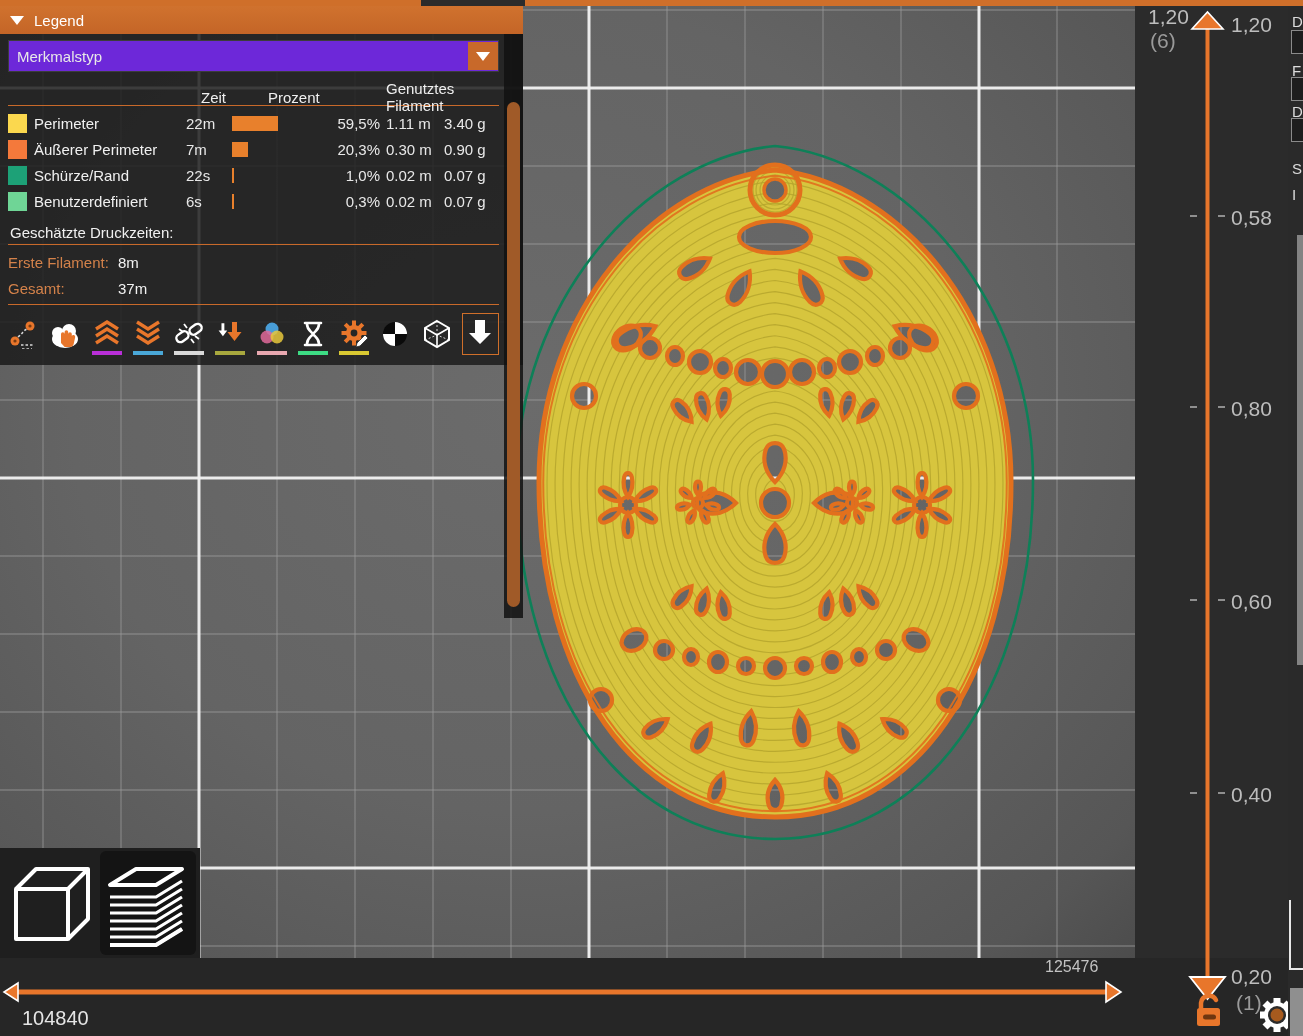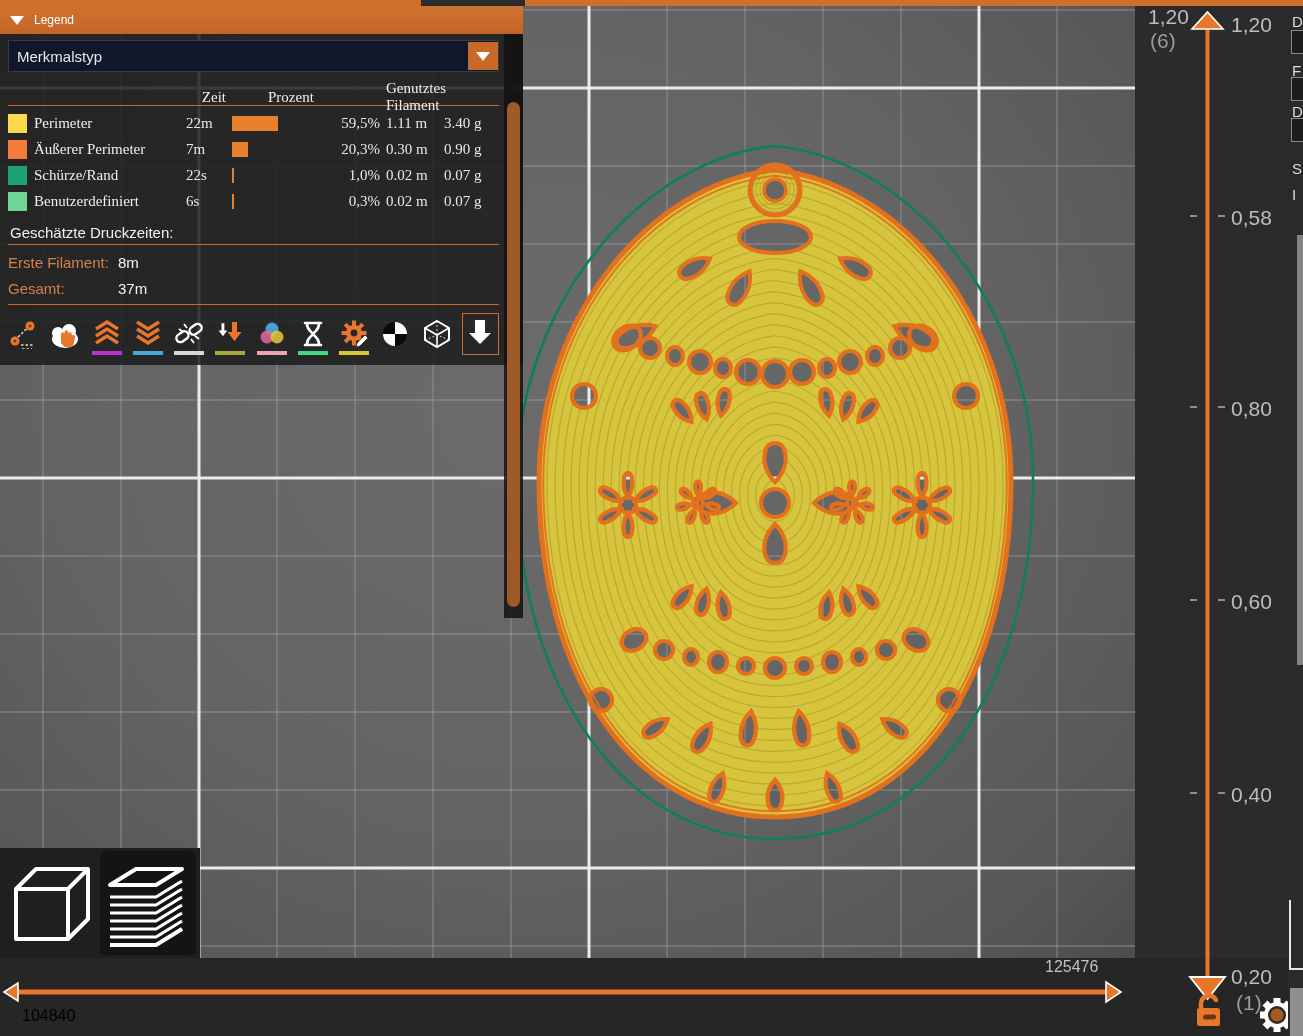--- a/index.html
+++ b/index.html
@@ -9,27 +9,27 @@
   
   #viewport{position:absolute;left:0;top:6px;width:1135px;height:952px;
     background:radial-gradient(ellipse at 46% 42%, #6b6b6b 0%, #646464 52%, #565656 88%, #4c4c4c 100%);}
   #gridsvg,#eggsvg{position:absolute;left:0;top:0;}
   
   .top-strip{position:absolute;left:0;top:0;width:1303px;height:6px;background:#cf6f2a;}
   .top-strip-gap{position:absolute;left:421px;top:0;width:104px;height:6px;background:#2b2b2b;}
   
   #legend{position:absolute;left:0;top:6px;width:523px;z-index:40;font-size:15px;color:#e8e8e8;}
   #legend-header{height:28px;background:linear-gradient(#d0722e,#c46527);display:flex;align-items:center;
-    padding-left:10px;gap:10px;color:#fff;font-size:12px;}
+    padding-left:10px;gap:10px;color:#fff;font-size:15px;}
   .tri-down{width:0;height:0;border-left:7px solid transparent;border-right:7px solid transparent;border-top:9px solid #fff;}
   #legend-body{background:rgba(26,26,26,0.84);padding:6px 24px 10px 8px;}
-  #feature-dropdown{height:30px;background:#0f172a;border:1px solid #3c3c3c;display:flex;align-items:center;
+  #feature-dropdown{height:30px;background:#6d28d9;border:1px solid #3c3c3c;display:flex;align-items:center;
     justify-content:space-between;padding-left:8px;margin-bottom:8px;}
   #feature-dropdown .dd-btn{width:30px;height:28px;background:#c8692a;display:flex;align-items:center;justify-content:center;}
-  .legend-grid{display:grid;grid-template-columns:26px 150px 46px 100px 56px 58px 52px;align-items:center;font-family:Liberation Serif, serif;}
+  .legend-grid{display:grid;grid-template-columns:26px 150px 46px 100px 56px 58px 52px;align-items:center;}
   .col-head{height:22px;color:#efefef;}
   .col-head .c-time{grid-column:3;text-align:right;padding-right:4px;}
   .col-head .c-pct{grid-column:4;padding-left:2px;margin-left:36px;}
   .col-head .c-fil{grid-column:6 / span 2;text-align:left;}
   hr.oline{border:none;border-top:1px solid #c8692a;margin:3px 0 4px 0;}
   .lrow{height:26px;}
   .lrow .sw{width:19px;height:19px;}
   .lrow .lab{color:#f0f0f0;white-space:nowrap;}
   .lrow .tim{text-align:left;padding-left:2px;}
   .lrow .barc{height:15px;position:relative;}
@@ -57,21 +57,21 @@
     color:#dcdcdc;font-size:15px;}
   .rs-label{position:absolute;left:4px;}
   .rs-box{position:absolute;left:3px;width:20px;height:22px;background:#1d1d1d;border:1px solid #8a8a8a;border-right:none;}
   .rs-gray{position:absolute;left:9px;top:229px;width:6px;height:430px;background:#838383;}
   .rs-white-frag{position:absolute;left:1px;top:894px;width:14px;height:68px;border-left:2px solid #e8e8e8;border-bottom:2px solid #e8e8e8;}
   .rs-corner-gray{position:absolute;left:2px;top:982px;width:13px;height:48px;background:#8f8f8f;}
   
   #bottom-bar{position:absolute;left:0;top:958px;width:1303px;height:78px;background:#262626;z-index:22;}
   #hslider-svg{position:absolute;left:0;top:958px;z-index:23;}
   #hmax-label{position:absolute;left:1045px;top:958px;color:#c2c2c2;font-size:16px;z-index:24;}
-  #hcur-label{position:absolute;left:22px;top:1007px;color:#000000;font-size:16px;z-index:24;}
+  #hcur-label{position:absolute;left:22px;top:1007px;color:#e5e5e5;font-size:20px;z-index:24;}
   
   #lock-svg{position:absolute;left:1192px;top:992px;z-index:26;}
   #gear-svg{position:absolute;left:1258px;top:996px;z-index:26;}
   
   #view-toggle{position:absolute;left:0;top:848px;width:200px;height:110px;background:#1f1f1f;z-index:21;display:flex;}
   .vt-btn{width:96px;height:104px;margin:3px 0 0 2px;display:flex;align-items:center;justify-content:center;}
   .vt-btn.active{background:#141414;border-radius:6px;}
 </style>
 </head>
 <body>

